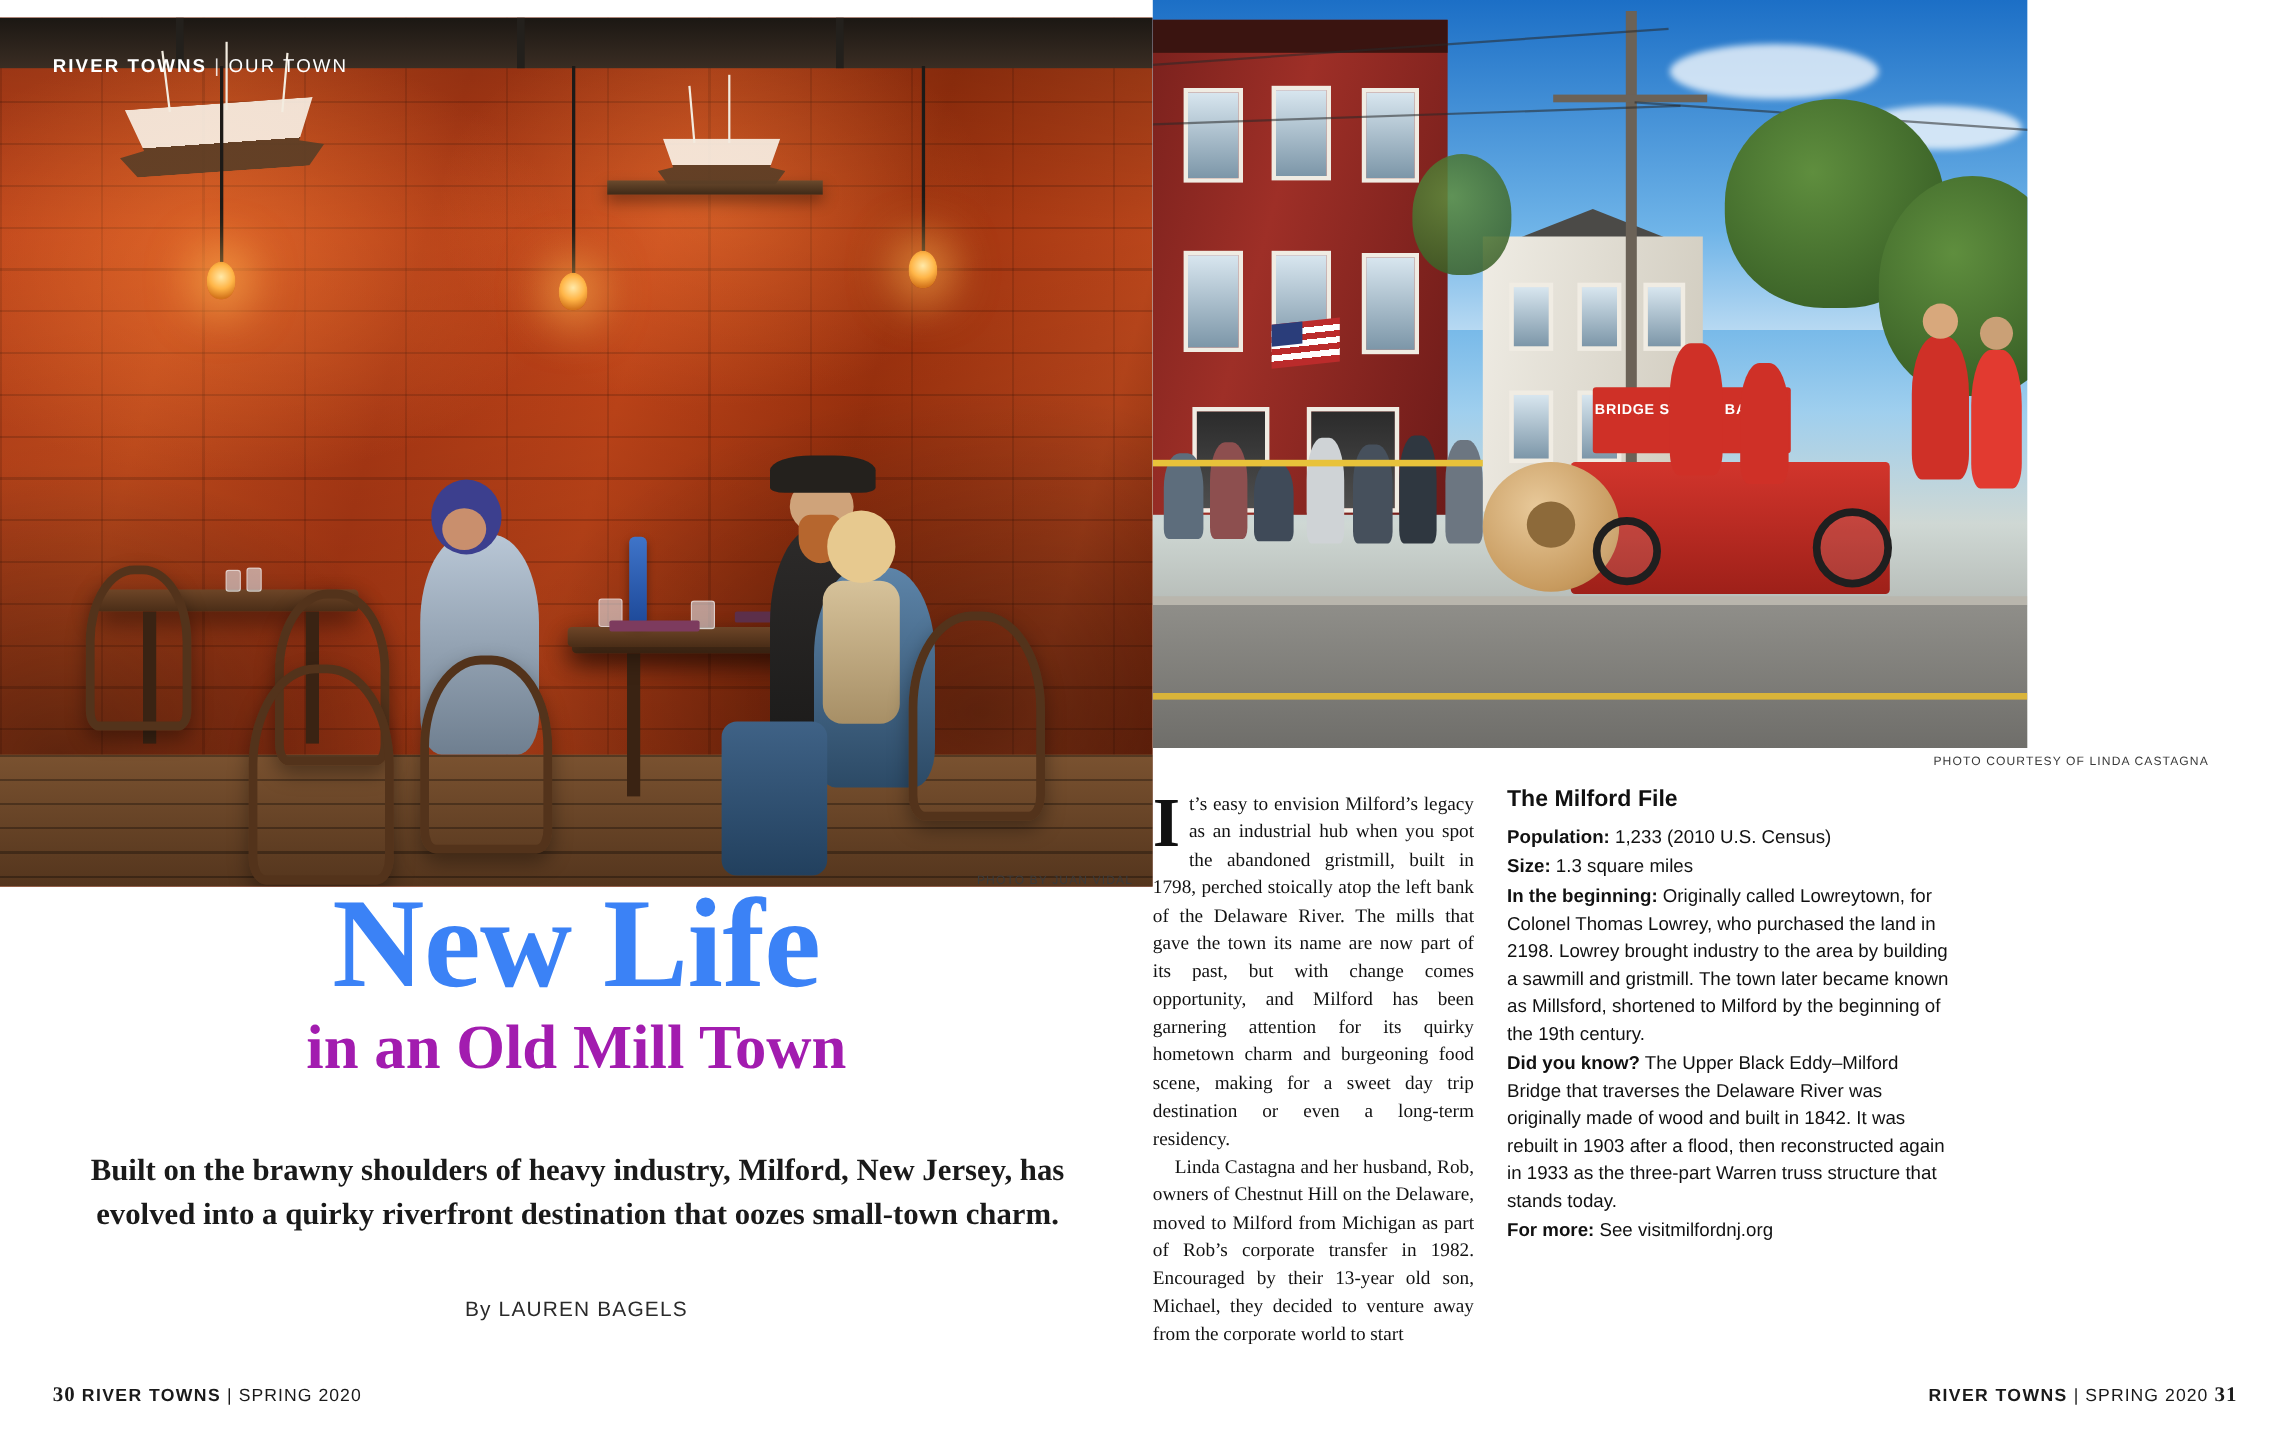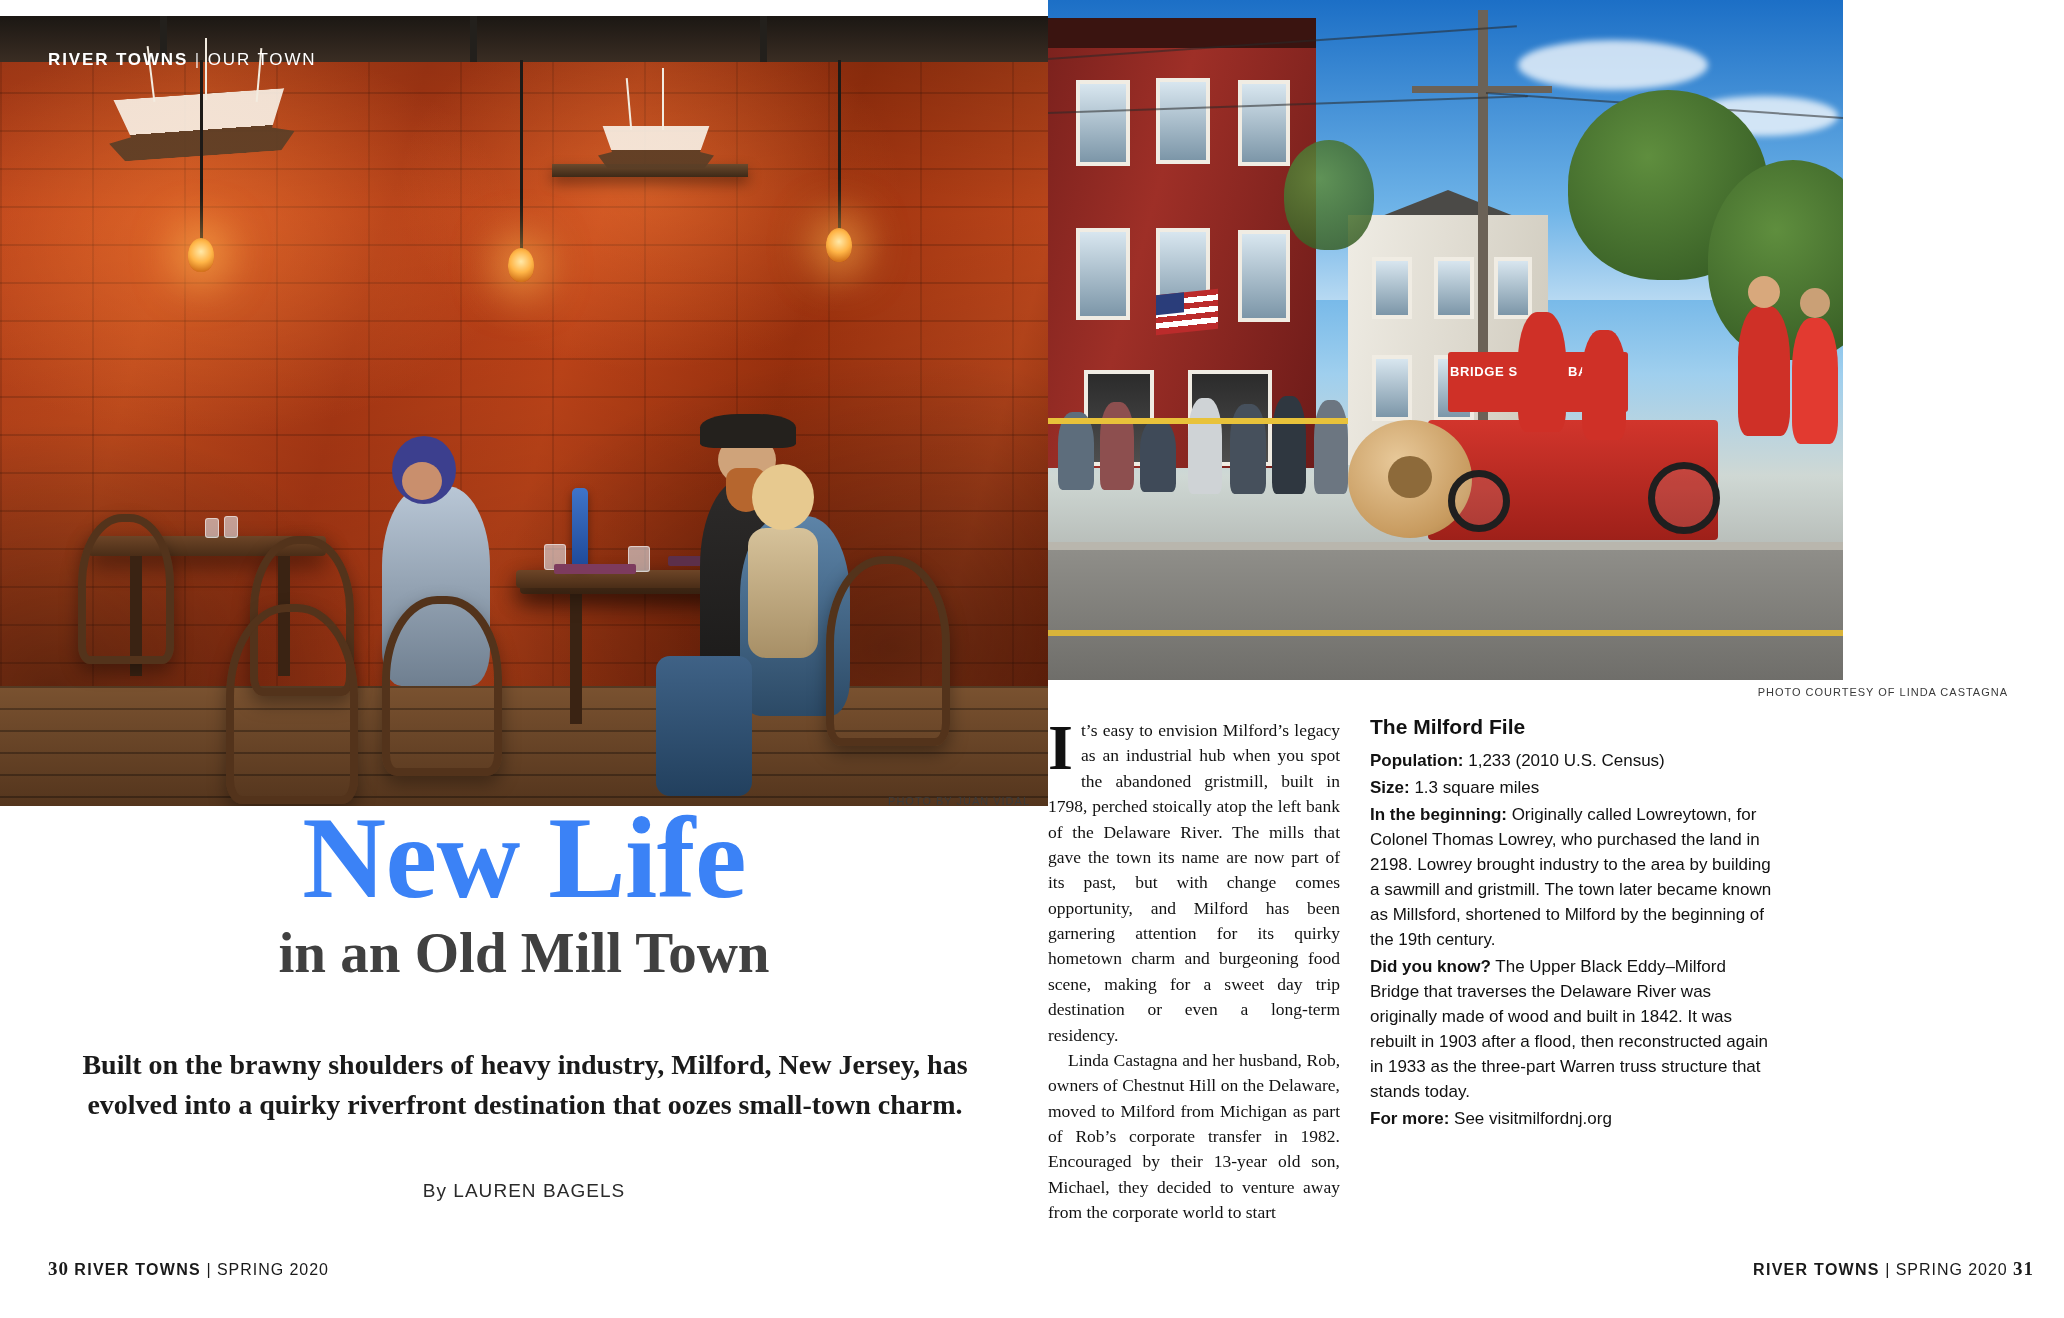--- a/index.html
+++ b/index.html
@@ -109,21 +109,21 @@
 
   
   .headline-wrap { position:absolute; left:0; top:800px; width:1048px; text-align:center; }
   .headline1 {
     font-family:"Liberation Serif", serif;
     font-size:116px; line-height:1.0; color:#3b82f6; font-weight:700;
     letter-spacing:-0.5px;
   }
   .headline2 {
     font-family:"Liberation Serif", serif;
-    font-size:57px; line-height:1.1; color:#404040; font-weight:700; margin-top:6px;
+    font-size:57px; line-height:1.1; color:#a21caf; font-weight:700; margin-top:6px;
   }
   .deck {
     position:absolute; left:55px; top:1045px; width:940px; text-align:center;
     font-family:"Liberation Serif", serif;
     font-size:28px; line-height:1.42; color:#1a1a1a; font-weight:700;
   }
   .byline {
     position:absolute; left:0; top:1180px; width:1048px; text-align:center;
     font-size:19px; letter-spacing:.055em; color:#2a2a2a;
   }

